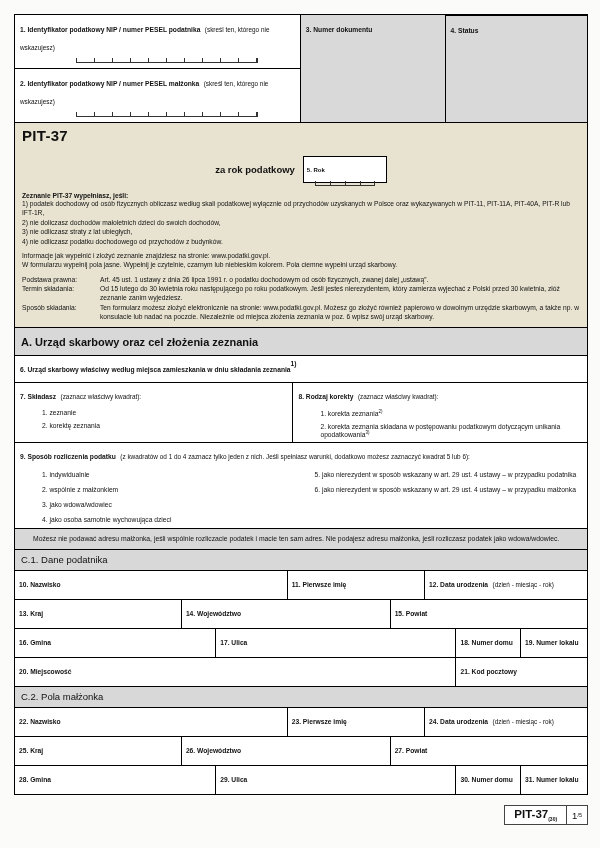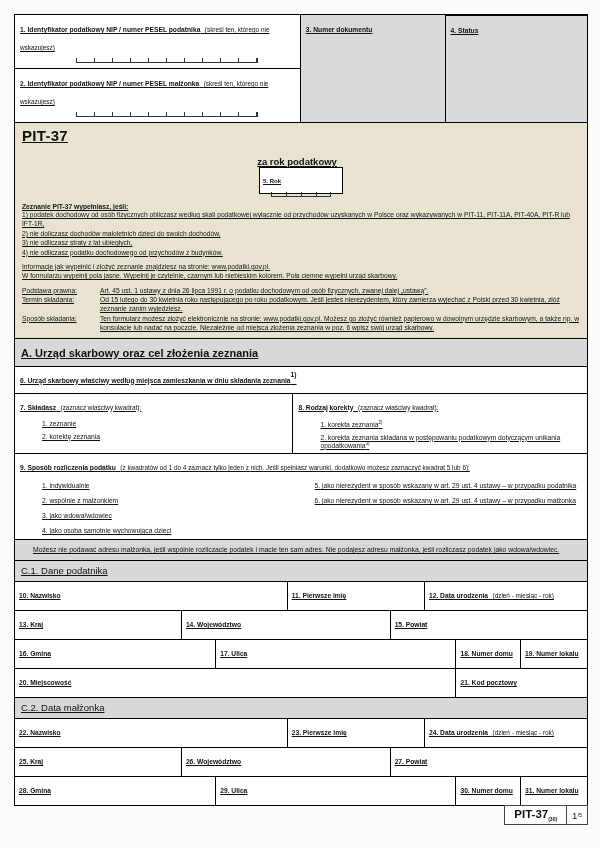--- a/index.html
+++ b/index.html
@@ -1,18 +1,18 @@
 <!DOCTYPE html>
 <html><head>
 <meta charset="utf-8">
 <style>
   * { margin:0; padding:0; box-sizing:border-box; }
   html,body { width:600px; height:848px; background:#fbfbf9; }
   body { font-family:"Liberation Sans", sans-serif; color:#111; }
-  .page { width:600px; height:848px; padding:14px 12px 4px 14px; position:relative;text-decoration:underline; }
+  .page { width:600px; height:848px; padding:14px 12px 4px 14px; position:relative; }
   .form { width:574px; border:1.5px solid #000; background:#fff; }
 
   
   .top-grid { display:flex; }
   .top-col1 { width:49.8%; }
   .top-col2 { width:25.3%; border-left:1px solid #000; background:#d9d9d9; }
   .top-col3 { width:24.9%; border-left:1px solid #000; background:#d9d9d9; }
   .idbox { padding:3px 5px 2px 5px; min-height:30px; }
   .idbox + .idbox { border-top:1px solid #000; }
   .flabel { font-size:6.7px; font-weight:bold; }
@@ -20,21 +20,21 @@
   .comb { height:5px; border-left:1px solid #333; border-right:1px solid #333; border-bottom:1px solid #333;
           background-image:repeating-linear-gradient(to right, transparent 0, transparent 17px, #333 17px, #333 18px); }
   .comb-nip { width:182px; margin:4px 0 3px 56px; }
   .comb-rok { width:60px; margin:5px auto 0 auto;
           background-image:repeating-linear-gradient(to right, transparent 0, transparent 14px, #333 14px, #333 15px); }
 
   
   .masthead { border-top:1px solid #000; background:#e8e3d0; padding:4px 7px 5px 7px; }
   .form-code { font-size:15px; font-weight:bold; letter-spacing:0.3px; }
   .main-title { text-align:center; font-size:11px; font-weight:bold; margin-top:5px; }
-  .year-row { display:flex; justify-content:center; align-items:center; margin:12px 0 9px 0;flex-direction:column; }
+  .year-row { display:flex; justify-content:center; align-items:center; margin:12px 0 9px 0; }
   .year-label { font-size:9.5px; font-weight:bold; margin-right:8px; }
   .rok-box { width:84px; height:27px; background:#fff; border:1px solid #000; padding:1px 3px; }
   .rok-box .flabel { font-size:6px; }
   .intro-bold { font-size:6.7px; font-weight:bold; margin-top:2px; }
   .instr-line { font-size:6.7px; line-height:1.4; }
   .info-block { margin-top:5px; }
   .legal-block { margin-top:5px; }
   .legal-row { display:flex; font-size:6.7px; line-height:1.4; }
   .legal-label { width:78px; flex:none; }
   .legal-text { flex:1; }
@@ -197,21 +197,21 @@
       <div class="dcell r3c1"><span class="flabel">16. Gmina</span></div>
       <div class="dcell r3c2"><span class="flabel">17. Ulica</span></div>
       <div class="dcell r3c3"><span class="flabel">18. Numer domu</span></div>
       <div class="dcell r3c4"><span class="flabel">19. Numer lokalu</span></div>
     </div>
     <div class="drow">
       <div class="dcell r4c1"><span class="flabel">20. Miejscowość</span></div>
       <div class="dcell r4c2"><span class="flabel">21. Kod pocztowy</span></div>
     </div>
 
-    <div class="subsec-header">C.2. Data małżonka</div>
+    <div class="subsec-header">C.2. Pola małżonka</div>
 
     <div class="drow">
       <div class="dcell r1c1"><span class="flabel">22. Nazwisko</span></div>
       <div class="dcell r1c2"><span class="flabel">23. Pierwsze imię</span></div>
       <div class="dcell r1c3"><span class="flabel">24. Data urodzenia</span> <span class="fhint">(dzień - miesiąc - rok)</span></div>
     </div>
     <div class="drow">
       <div class="dcell r2c1"><span class="flabel">25. Kraj</span></div>
       <div class="dcell r2c2"><span class="flabel">26. Województwo</span></div>
       <div class="dcell r2c3"><span class="flabel">27. Powiat</span></div>

